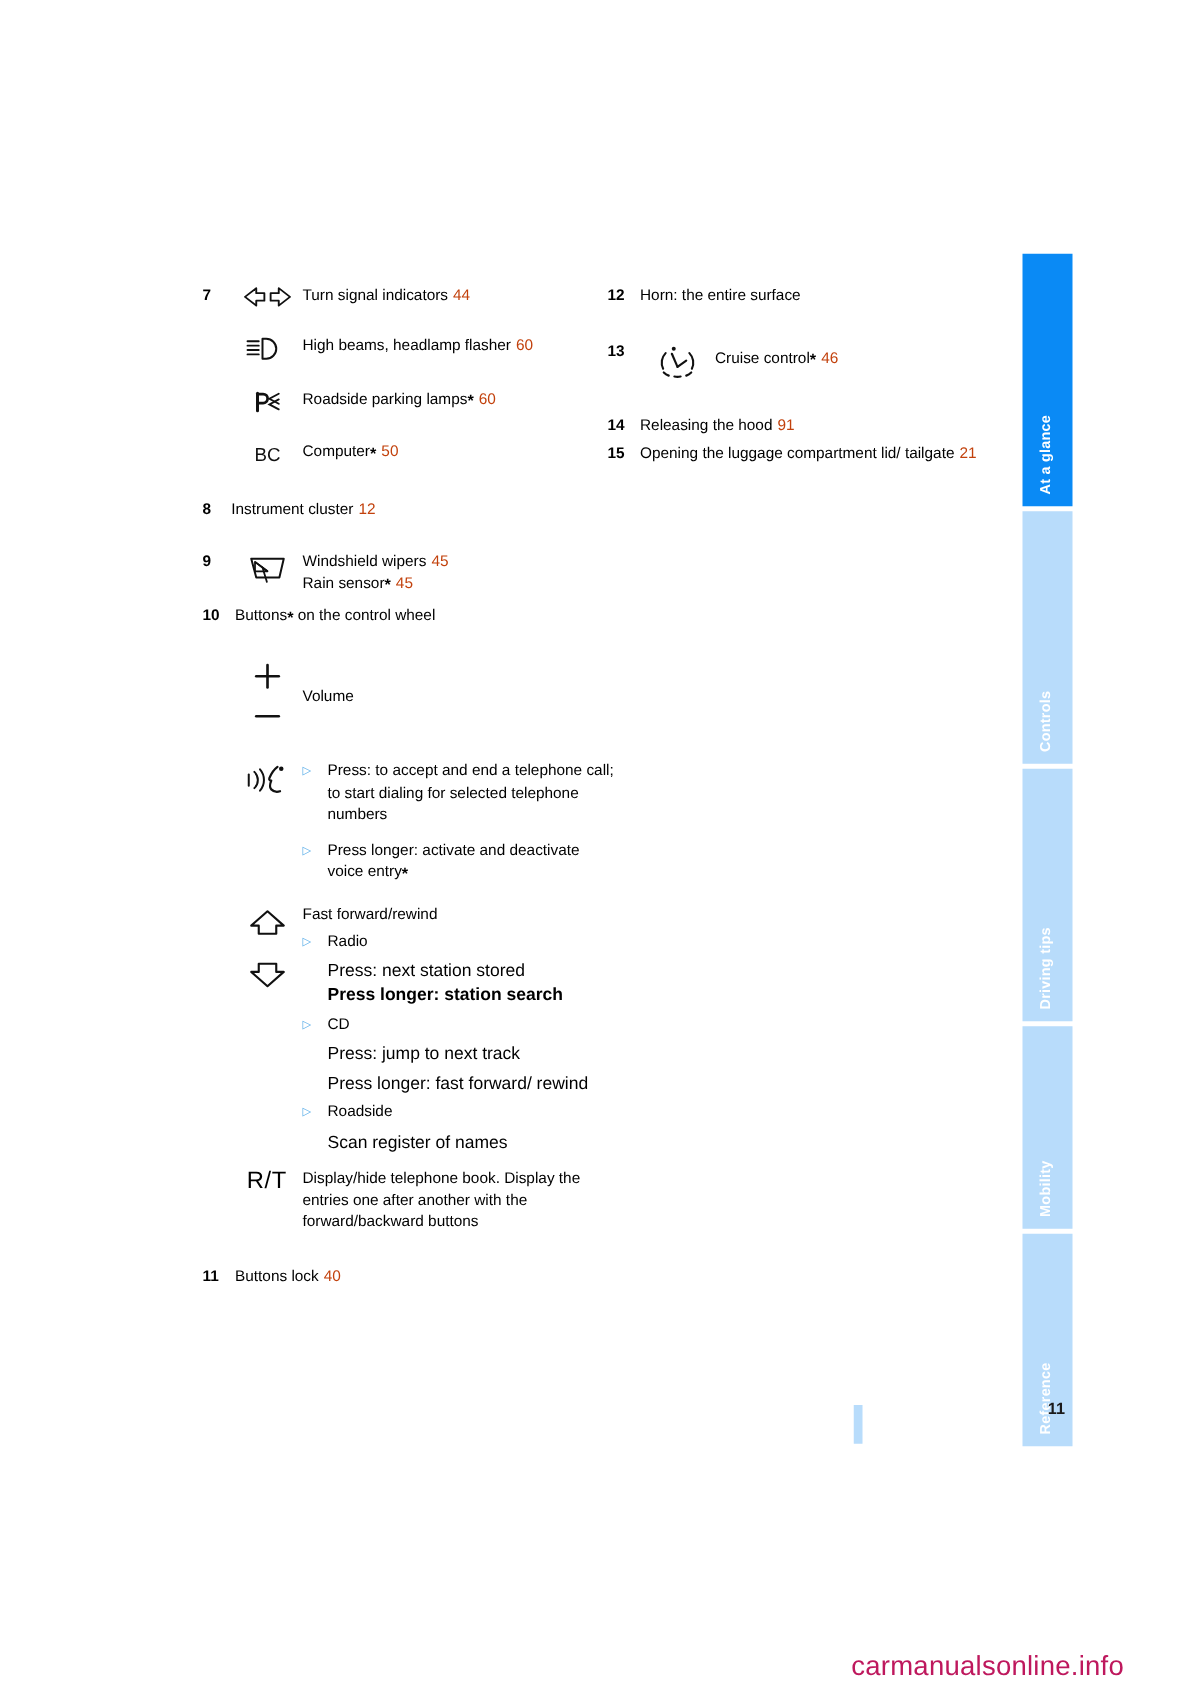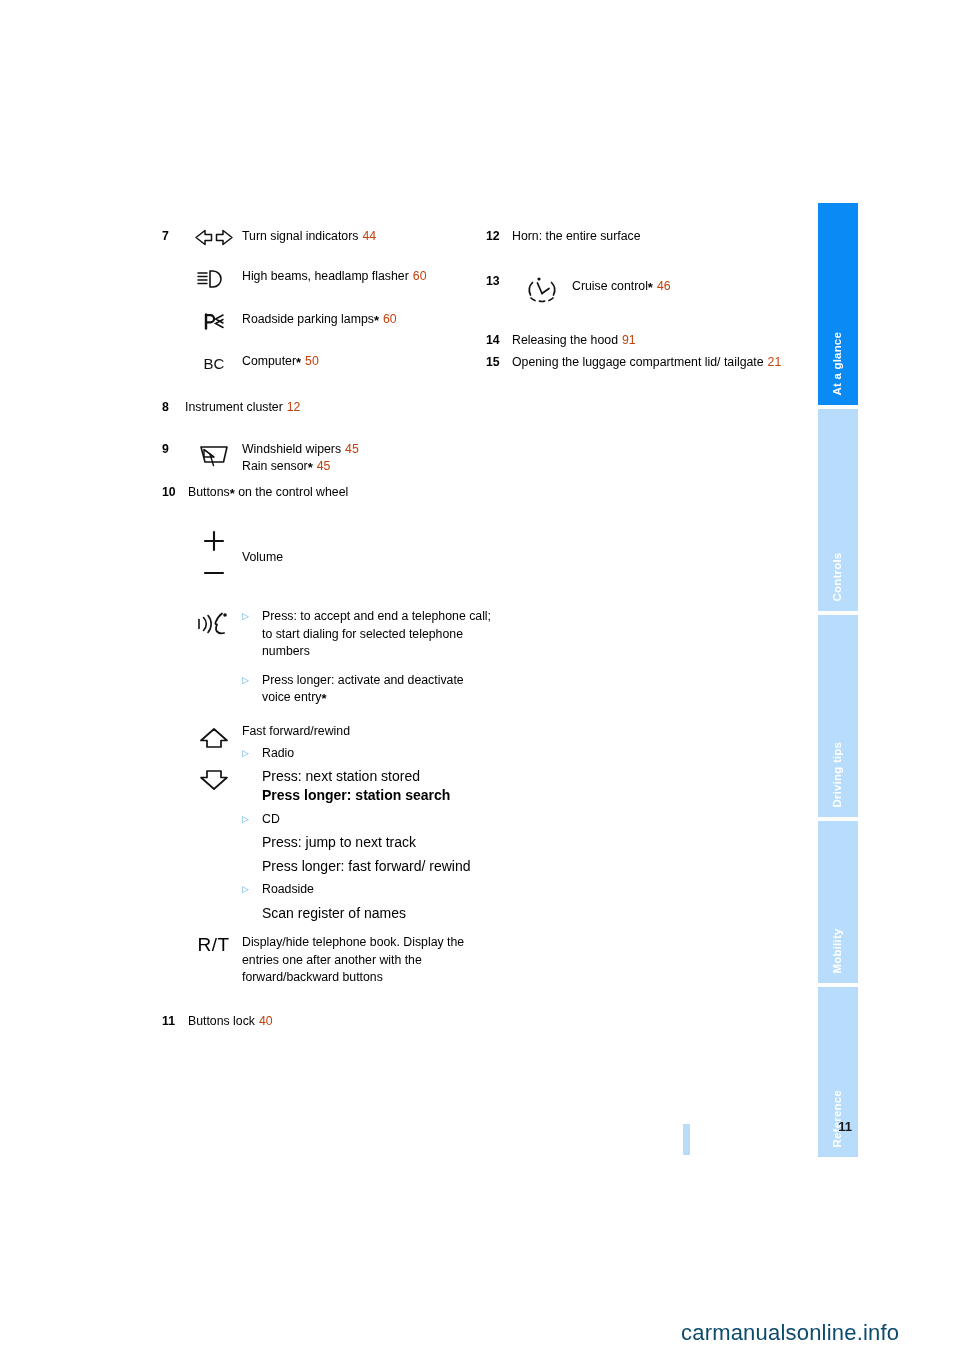--- a/index.html
+++ b/index.html
@@ -150,21 +150,21 @@
     top: 1124px;
     width: 7px;
     height: 31px;
     background: #b8dcfb;
   }
   .watermark {
     position: absolute;
     left: 681px;
     top: 1320px;
     font-size: 22px;
-    color: #0c4a6e;
+    color: #be185d;
     letter-spacing: 0.2px;
     white-space: nowrap;
   }
 </style>
 </head>
 <body>
 
 <div class="page">
 
   <div class="tab-rail">

